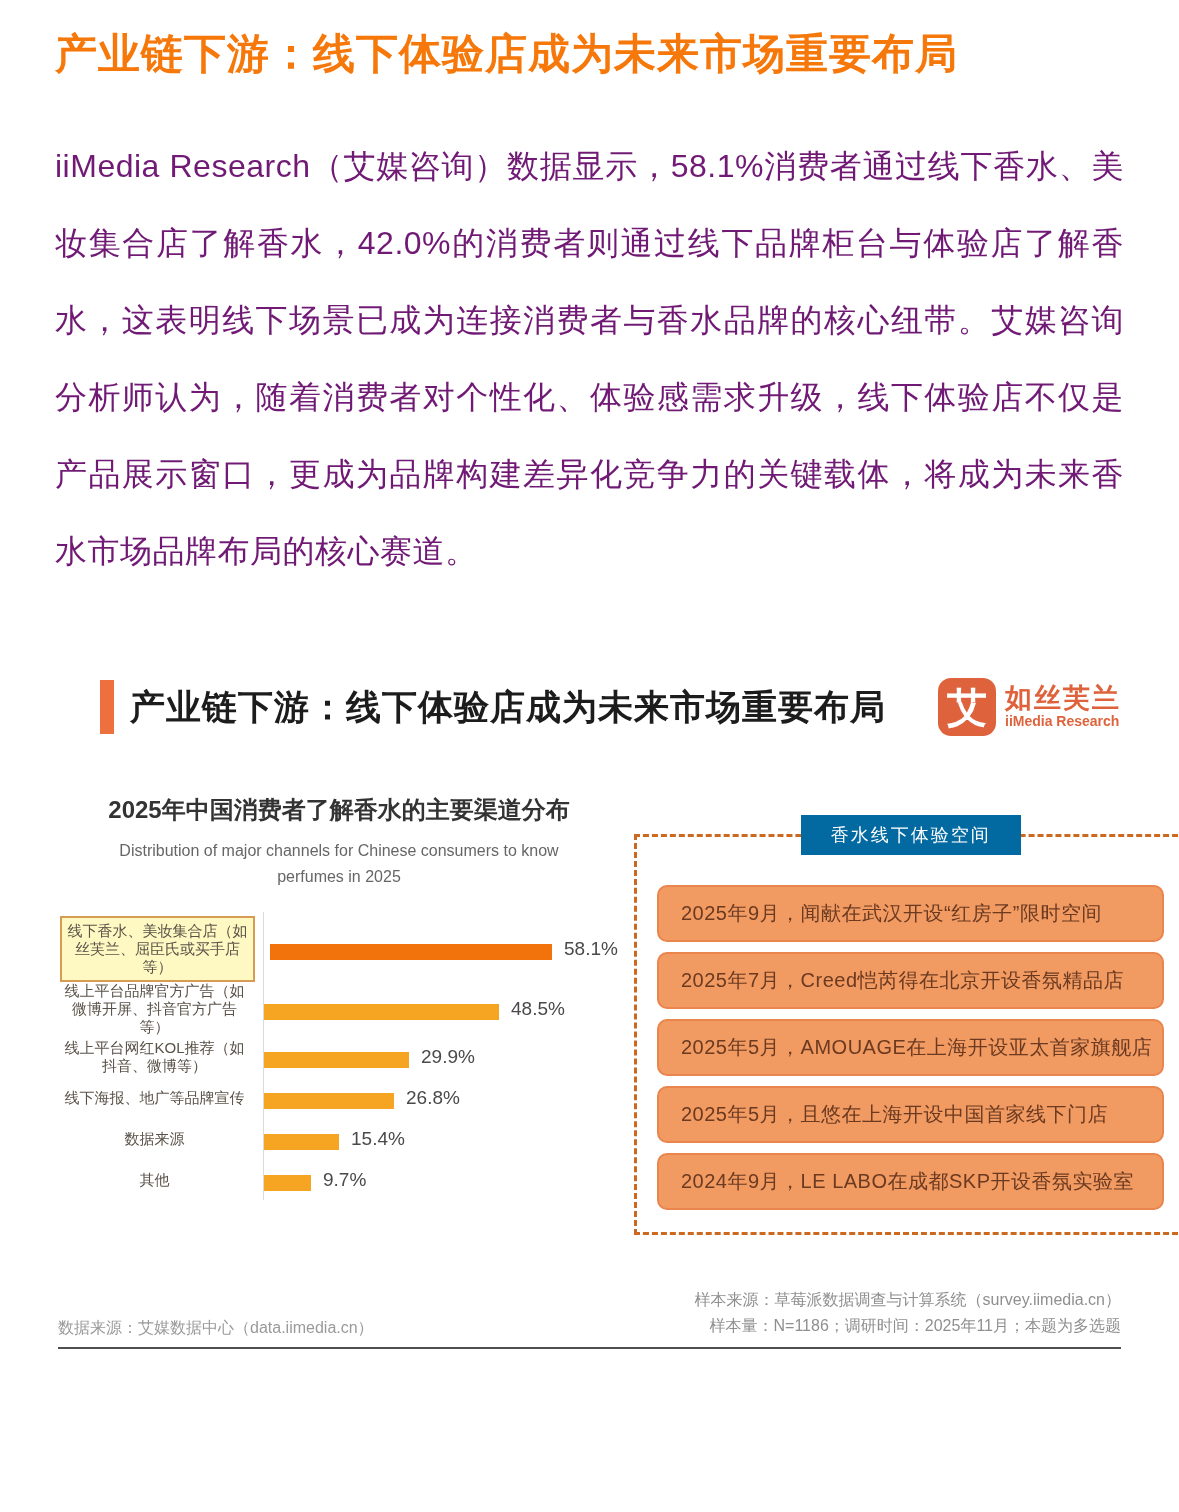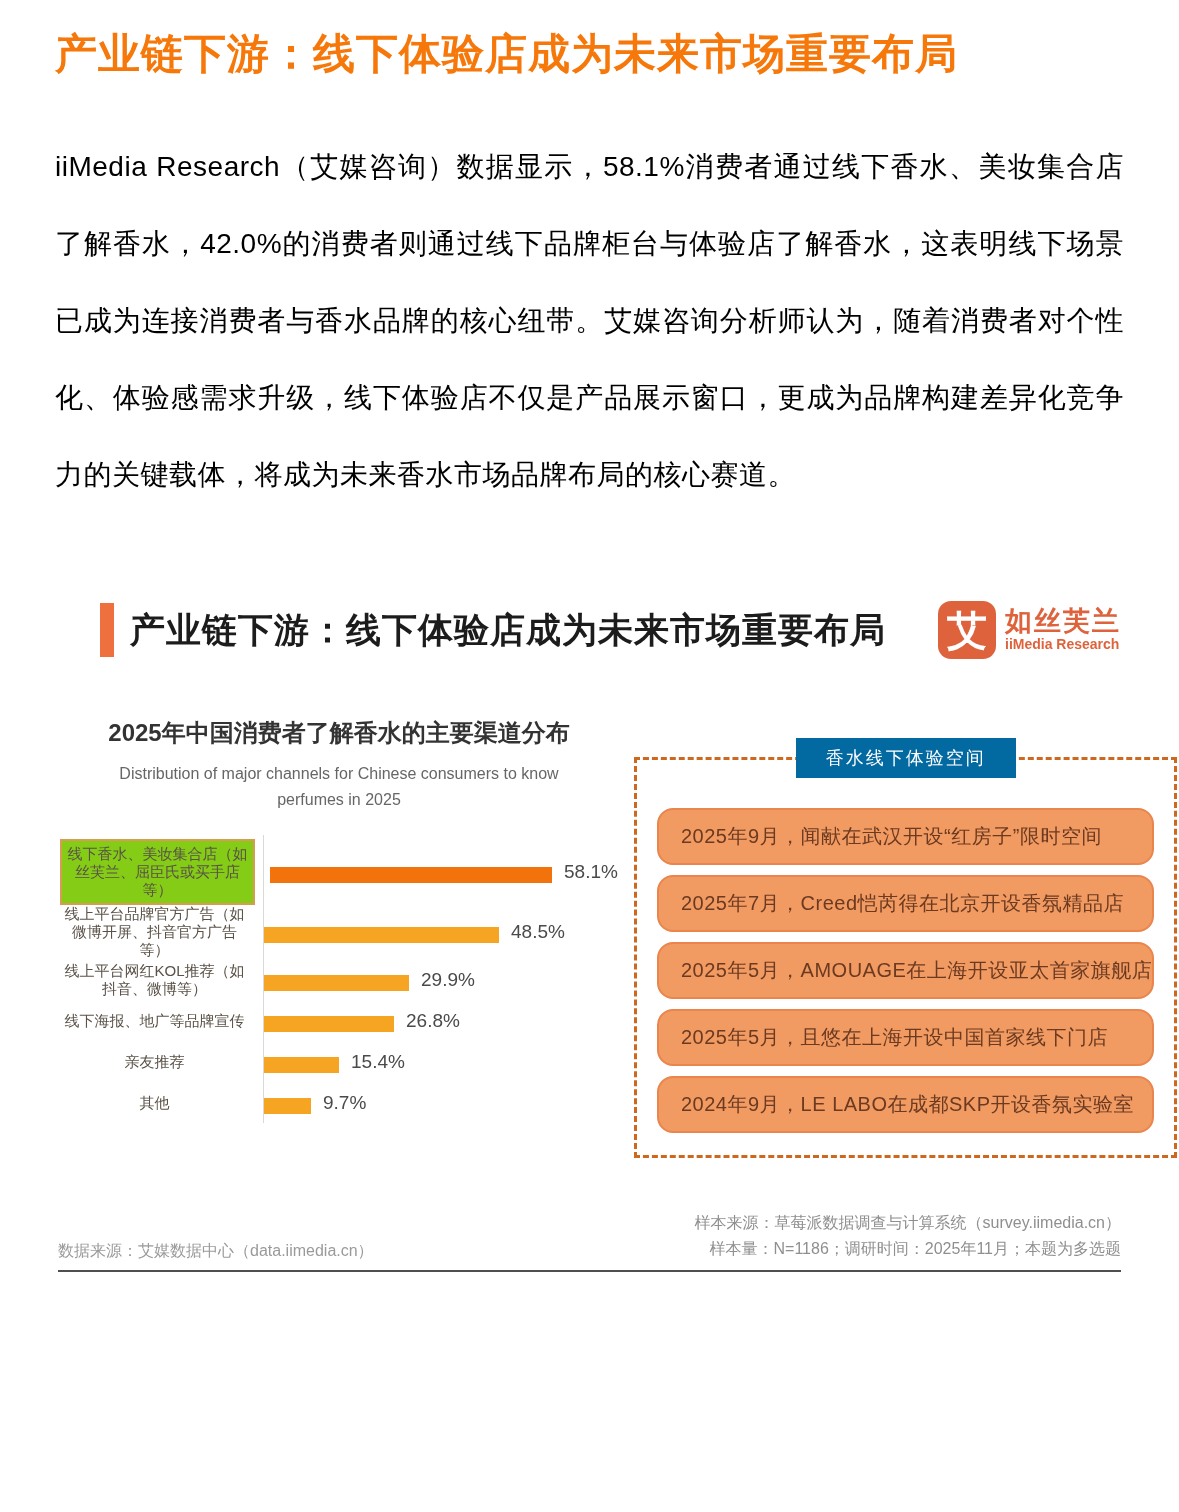--- a/index.html
+++ b/index.html
@@ -15,23 +15,23 @@
   
   .doc-title {
     margin: 26px 55px 0 55px;
     font-size: 42px;
     font-weight: bold;
     color: #F6780A;
     letter-spacing: 1px;
   }
   .doc-paragraph {
     margin: 46px 55px 0 55px;
-    font-size: 28px;
+    font-size: 32px;
     line-height: 77px;
-    color: #000000;
+    color: #701a75;
     text-align: justify;
     letter-spacing: 0.5px;
   }
 
   
   .slide { margin-top: 88px; }
 
   .slide-header {
     display: flex;
     align-items: center;
@@ -103,21 +103,21 @@
     text-align: center;
     font-size: 15px;
     line-height: 18px;
     color: #5a5248;
     padding-right: 6px;
   }
   .bar-label.boxed {
     border: 2px solid #D89B52;
     padding: 4px 4px;
     margin-right: 6px;
-    background: #84cc16;
+    background: #fef9c3;
   }
   .bar-track { display: flex; align-items: flex-end; margin-left: 9px; }
   .bar-fill { height: 16px; }
   .bar-value {
     margin-left: 12px;
     font-size: 19px;
     color: #4a4a4a;
     white-space: nowrap;
   }
 
@@ -137,24 +137,24 @@
     color: #ffffff;
     font-size: 18px;
     font-weight: normal;
     letter-spacing: 2px;
     padding: 8px 30px;
     white-space: nowrap;
   }
   .panel-item {
     background: #F19A62;
     border: 2px solid #E9854D;
-    border-radius: 16px;
+    border-radius: 10px;
     color: #6B3A20;
     font-size: 20px;
-    padding: 13px 0 13px 22px;
+    padding: 13px 10px 13px 22px;
     margin-bottom: 10px;
     letter-spacing: 0.5px;
     white-space: nowrap;
   }
   .panel-item:last-child { margin-bottom: 0; }
 
   
   .footnotes {
     display: flex;
     justify-content: space-between;
@@ -219,21 +219,21 @@
               </div>
             </div>
             <div class="bar-row">
               <div class="bar-label">线下海报、地广等品牌宣传</div>
               <div class="bar-track">
                 <div class="bar-fill" style="width: 130px; background: rgb(246, 165, 34);"></div>
                 <div class="bar-value">26.8%</div>
               </div>
             </div>
             <div class="bar-row">
-              <div class="bar-label">亲友推荐</div>
+              <div class="bar-label">数据来源</div>
               <div class="bar-track">
                 <div class="bar-fill" style="width: 75px; background: rgb(246, 165, 34);"></div>
                 <div class="bar-value">15.4%</div>
               </div>
             </div>
             <div class="bar-row">
               <div class="bar-label">其他</div>
               <div class="bar-track">
                 <div class="bar-fill" style="width: 47px; background: rgb(246, 165, 34);"></div>
                 <div class="bar-value">9.7%</div>

